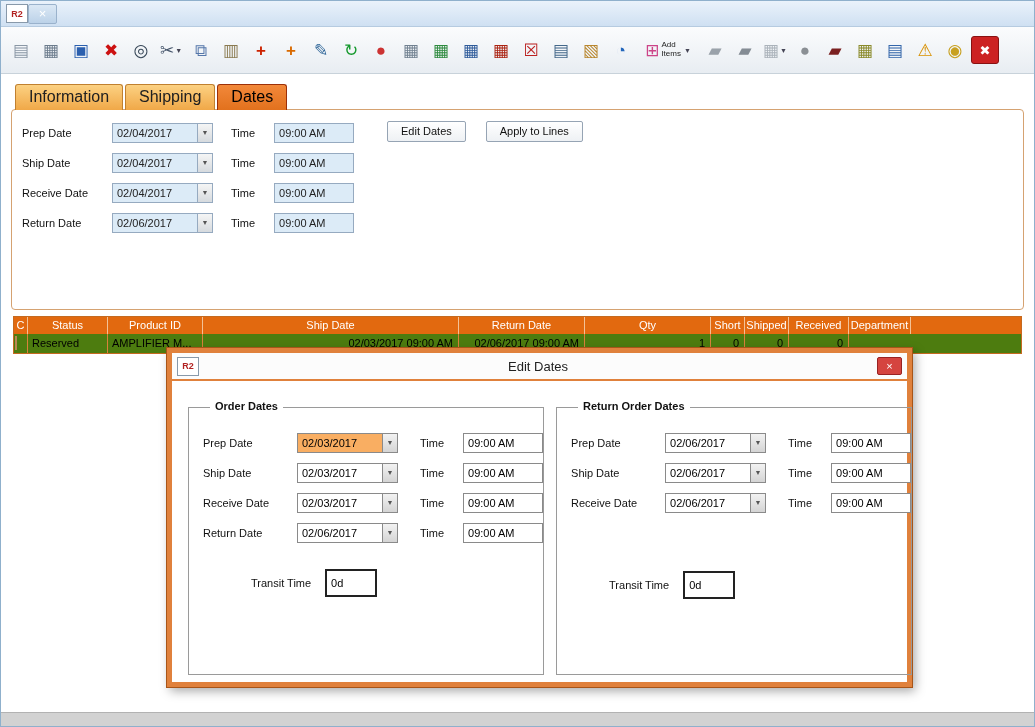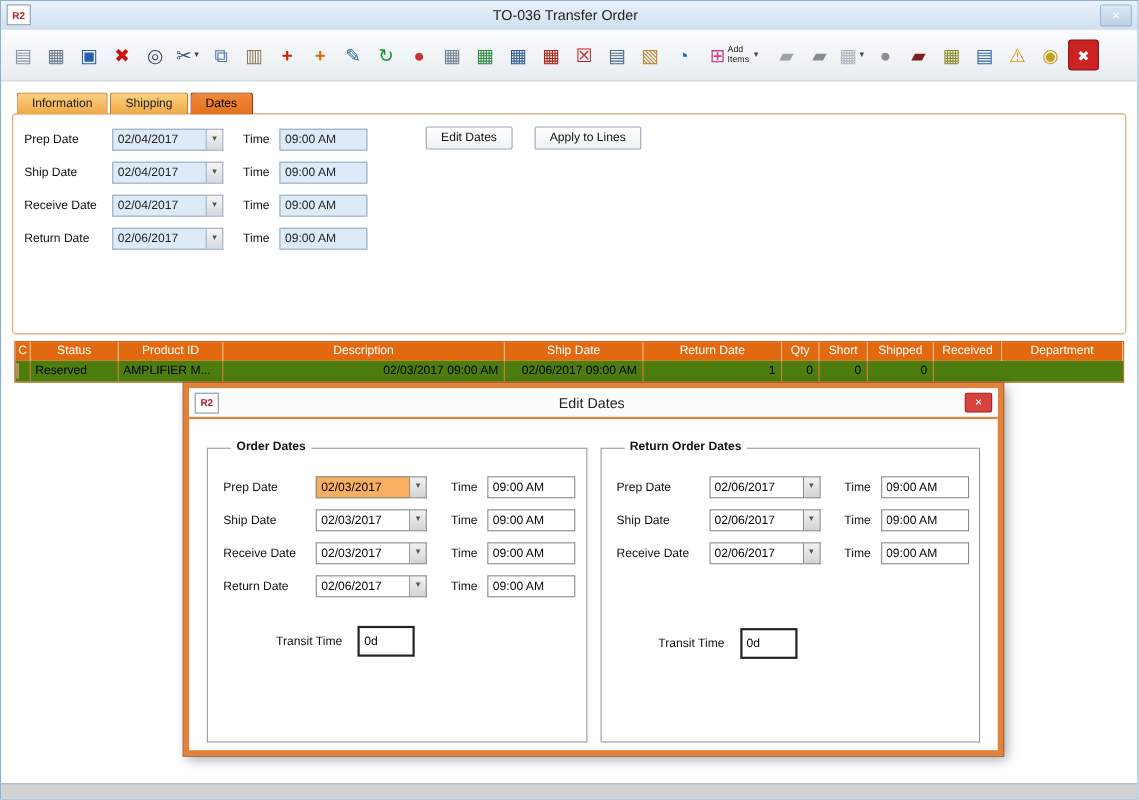--- a/index.html
+++ b/index.html
@@ -34,38 +34,38 @@
     border-radius:3px; position:relative;
   }
   .tb .g { font-size:17px; line-height:1; }
   .tb .dd { font-size:7px; color:#445; margin-left:1px; }
   .tb.wide { width:62px; gap:2px; }
   .tb .stack { display:flex; flex-direction:column; font-size:8px; line-height:1.1; color:#222; }
   .tb.exit { background:#cc2222; border:1px solid #881111; width:26px; height:26px; border-radius:3px; }
   
   .tabs { display:flex; gap:2px; margin:10px 0 0 14px; position:relative; z-index:2; }
   .tab {
-    padding:3px 13px 4px 13px; font-size:11px; cursor:default;
+    padding:3px 13px 4px 13px; font-size:16px; cursor:default;
     background:linear-gradient(#fcd182,#f0a848); border:1px solid #c08030; border-bottom:none;
     border-radius:3px 3px 0 0; color:#202020;
   }
   .tab.active {
     background:linear-gradient(#f2883a,#e2711d); border-color:#9c3008; color:#000;
   }
   
   .datepanel {
     margin:-1px 10px 0 10px; height:201px; border:1px solid #d5a271; border-radius:4px;
     background:#fff; position:relative; padding-top:12px; box-sizing:border-box;
   }
   .drow { display:flex; align-items:center; margin:0 0 9px 10px; height:21px; }
   .dlabel { width:80px; }
   .field { display:inline-flex; align-items:stretch; }
   .fin {
     height:20px; box-sizing:border-box; border:1px solid #96aac0; padding:0 4px;
-    font-family:"Liberation Sans", sans-serif; font-size:11px; width:86px; background:#fff;
+    font-family:"Liberation Sans", sans-serif; font-size:11px; width:86px; background:#fff;margin-left:10px;
   }
   .fin.disabled { background:#dcebf7; color:#222; }
   .fdd {
     width:15px; display:flex; align-items:center; justify-content:center;
     background:linear-gradient(#f5f5f5,#d6dade); border:1px solid #96aac0; border-left:none;
     font-size:7px; color:#555; box-sizing:border-box;
   }
   .tlabel { margin:0 9px 0 18px; }
   .timefield { width:80px; }
   .panelbtns { position:absolute; left:375px; top:11px; display:flex; gap:20px; }
@@ -135,21 +135,20 @@
     background:#d2d2d2; border-top:1px solid #b2b2b2;
   }
 </style>
 </head>
 <body>
 
 <div>
 
   <div class="titlebar">
     <span class="applogo">R2</span>
-    <span class="title">TO-036 Transfer Order</span>
     <span class="winclose">×</span>
   </div>
 
   <div class="toolbar">
     <span class="tb">
         <span class="g" style="color: rgb(138, 151, 165);">▤</span>
       </span>
     <span class="tb">
         <span class="g" style="color: rgb(107, 123, 140);">▦</span>
       </span>
@@ -299,21 +298,20 @@
       <button class="btn">Edit Dates</button>
       <button class="btn">Apply to Lines</button>
     </div>
   </div>
 
   <div class="gridtable">
     <div class="ggrid gridhead">
       <div>C</div>
       <div>Status</div>
       <div>Product ID</div>
-      <div>Description</div>
       <div>Ship Date</div>
       <div>Return Date</div>
       <div>Qty</div>
       <div>Short</div>
       <div>Shipped</div>
       <div>Received</div>
       <div>Department</div>
     </div>
     <div class="ggrid gridrow">
       <div><span class="rowcheck"></span></div>

